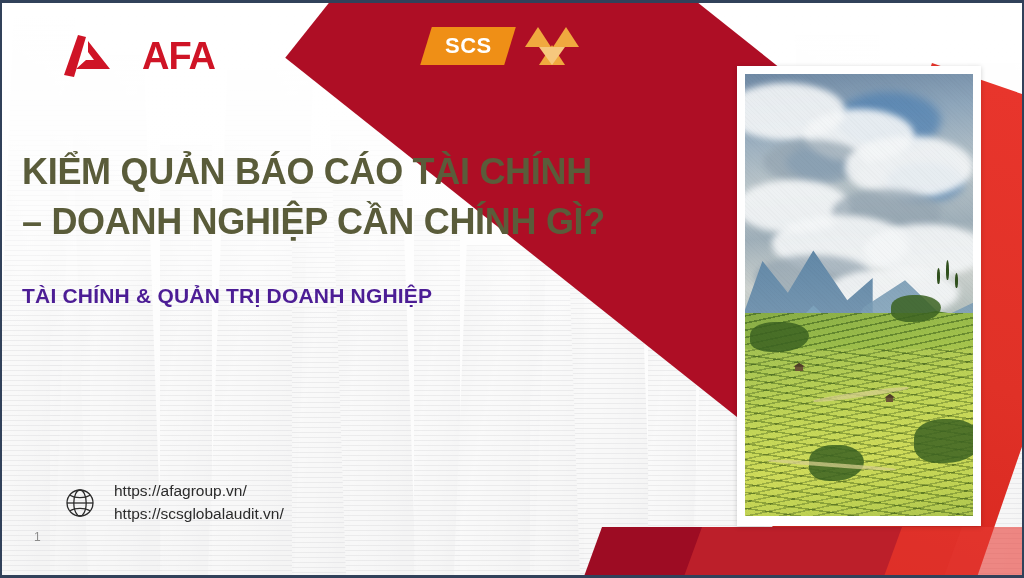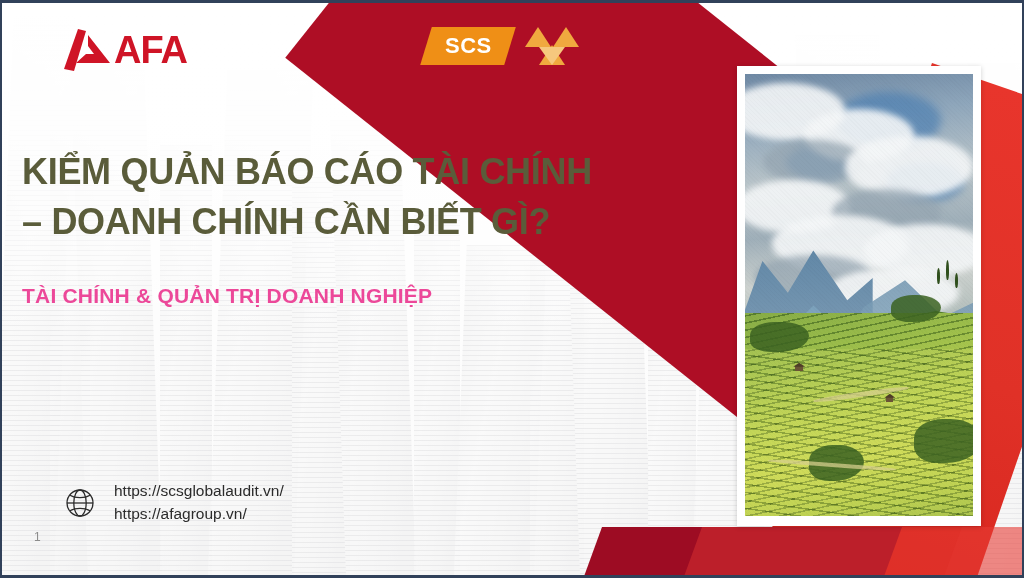--- a/index.html
+++ b/index.html
@@ -119,40 +119,40 @@
   .dark-tuft{position:absolute;border-radius:48% 52% 60% 40%;background:#3c6322;opacity:.85;filter:blur(.6px);}
   .path{position:absolute;background:#d6cf8d;opacity:.75;border-radius:40%;}
   .hut{position:absolute;background:#6b5436;}
   .hut::before{content:"";position:absolute;left:-2px;right:-2px;top:-3px;height:4px;background:#4e3d27;
     clip-path:polygon(0% 100%,50% 0%,100% 100%);}
   .tree{position:absolute;width:3px;background:#2f4f1c;border-radius:50% 50% 40% 40%;}
   .ph-grain{position:absolute;inset:0;opacity:.2;
     background-image:repeating-linear-gradient(45deg,rgba(0,0,0,.09) 0 1px,transparent 1px 3px);}
 
   
-  .afa-logo{position:absolute;left:62px;top:25px;display:flex;align-items:center;height:44px;}
+  .afa-logo{position:absolute;left:62px;top:31px;display:flex;align-items:center;height:44px;gap:28px;}
   .afa-mark{position:relative;width:48px;height:42px;margin-right:2px;}
   .afa-text{font-weight:bold;font-size:38px;letter-spacing:-1px;color:#cf1426;line-height:1;}
 
   .scs-logo{position:absolute;left:424px;top:22px;display:flex;align-items:center;height:42px;}
   .scs-par{position:relative;width:84px;height:38px;background:#ef8f16;
     transform:skewX(-17deg);display:flex;align-items:center;justify-content:center;}
   .scs-par span{transform:skewX(17deg);color:#ffffff;font-weight:bold;font-size:22px;letter-spacing:.5px;}
   .scs-tri{position:relative;width:56px;height:38px;margin-left:14px;}
 
   
   .title{
     position:absolute;left:20px;top:144px;width:610px;
     color:#5a5c3a;font-weight:bold;font-size:36px;line-height:1.38;
     letter-spacing:-.3px;
   }
   .title .l2{display:block;}
   .subtitle{
     position:absolute;left:20px;top:281px;width:600px;
-    color:#ec4899;font-weight:bold;font-size:21px;letter-spacing:.2px;
+    color:#4c1d95;font-weight:bold;font-size:21px;letter-spacing:.2px;
   }
 
   .urls{position:absolute;left:62px;top:478px;display:flex;align-items:center;gap:18px;}
   .globe{width:32px;height:32px;flex:0 0 32px;}
   .url-lines{display:flex;flex-direction:column;gap:2px;}
   .url-lines div{font-size:15.5px;color:#2b2b2b;line-height:1.35;}
 
   .pageno{position:absolute;left:32px;top:527px;font-size:12px;color:#8c8c8c;}
 </style>
 </head>
@@ -256,36 +256,36 @@
         <polygon points="14,0 27,20 1,20" fill="#f0a93f"></polygon>
         <polygon points="42,0 55,20 29,20" fill="#f0a93f"></polygon>
         <polygon points="28,18 41,38 15,38" fill="#f0a93f"></polygon>
         <polygon points="28,20 41,20 28,38 15,20" fill="#f6c87e"></polygon>
       </svg>
     </div>
   </div>
 
   <div class="title">
     <span>KIỂM QUẢN BÁO CÁO TÀI CHÍNH</span>
-    <span class="l2">– DOANH CHÍNH CẦN BIẾT GÌ?</span>
+    <span class="l2">– DOANH NGHIỆP CẦN CHÍNH GÌ?</span>
   </div>
 
   <div class="subtitle">TÀI CHÍNH &amp; QUẢN TRỊ DOANH NGHIỆP</div>
 
   <div class="urls">
     <div class="globe">
       <svg width="32" height="32" viewBox="0 0 32 32" xmlns="http://www.w3.org/2000/svg" fill="none" stroke="#2b2b2b" stroke-width="1.3">
         <circle cx="16" cy="16" r="13"></circle>
         <ellipse cx="16" cy="16" rx="6.2" ry="13"></ellipse>
         <line x1="3" y1="16" x2="29" y2="16"></line>
         <path d="M6 8.2 C 11 11.4, 21 11.4, 26 8.2"></path>
         <path d="M6 23.8 C 11 20.6, 21 20.6, 26 23.8"></path>
       </svg>
     </div>
     <div class="url-lines">
+      <div>https://afagroup.vn/</div>
       <div>https://scsglobalaudit.vn/</div>
-      <div>https://afagroup.vn/</div>
     </div>
   </div>
 
   <div class="pageno">1</div>
 
 </div>
 
 </body></html>

